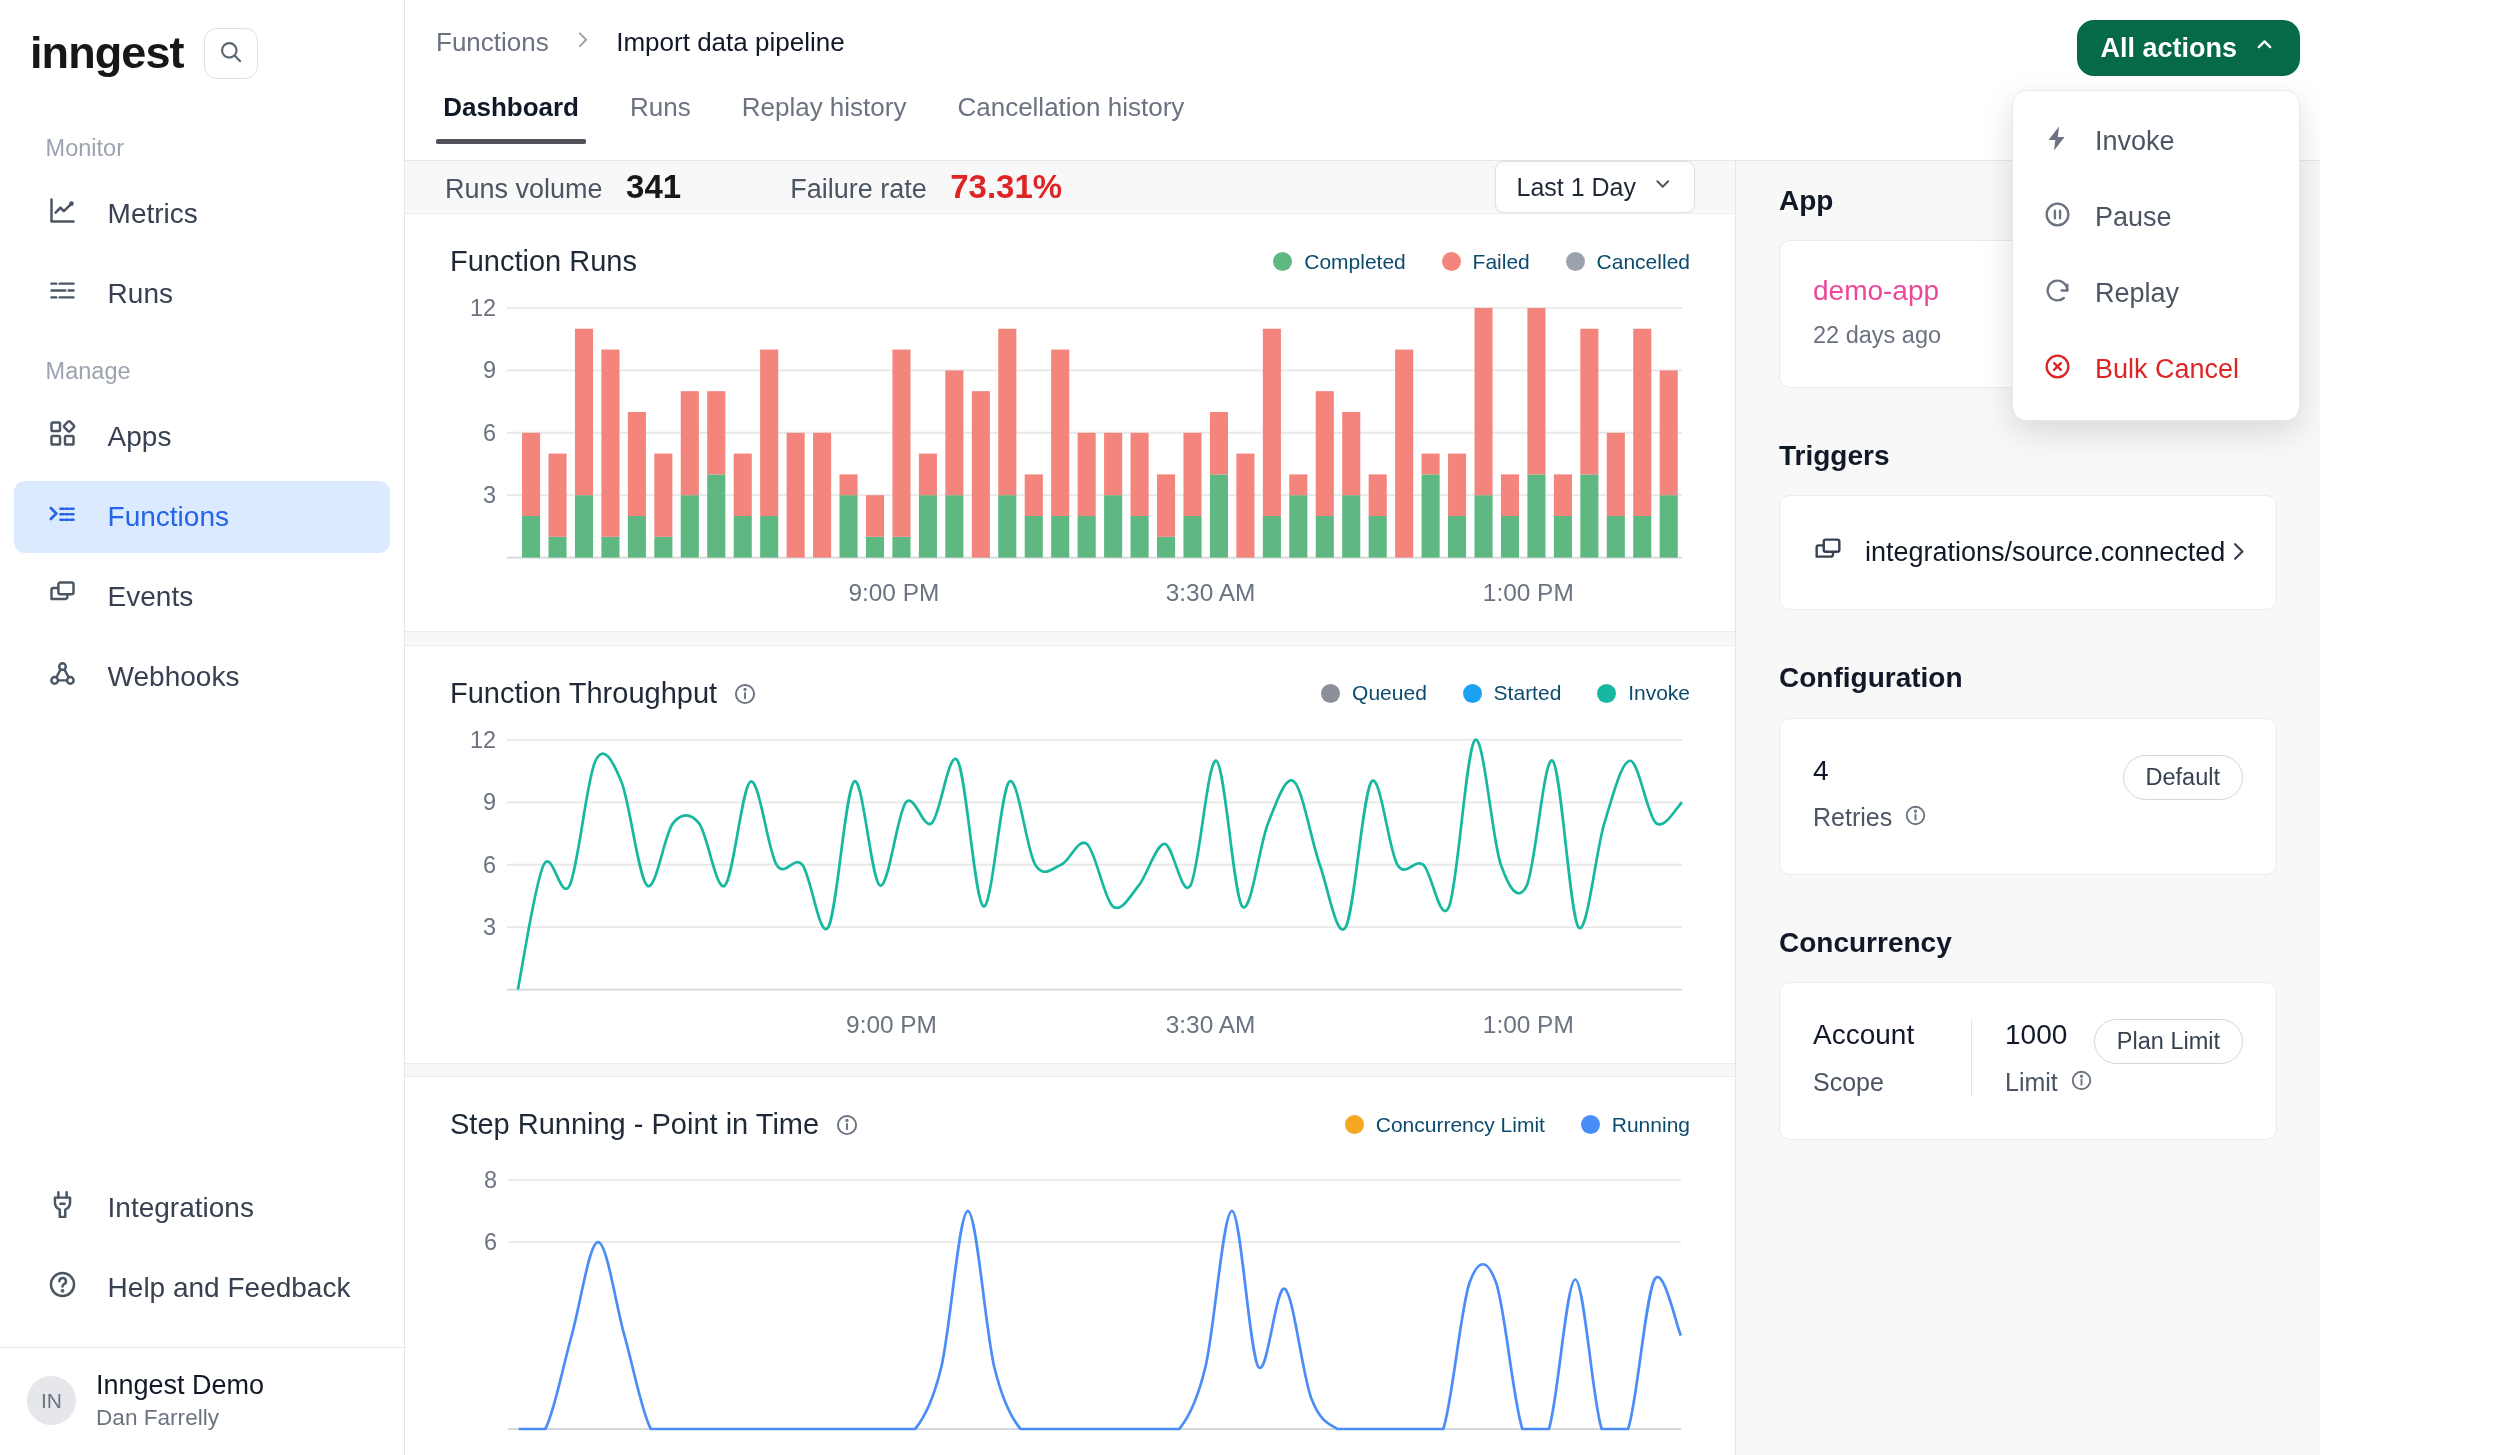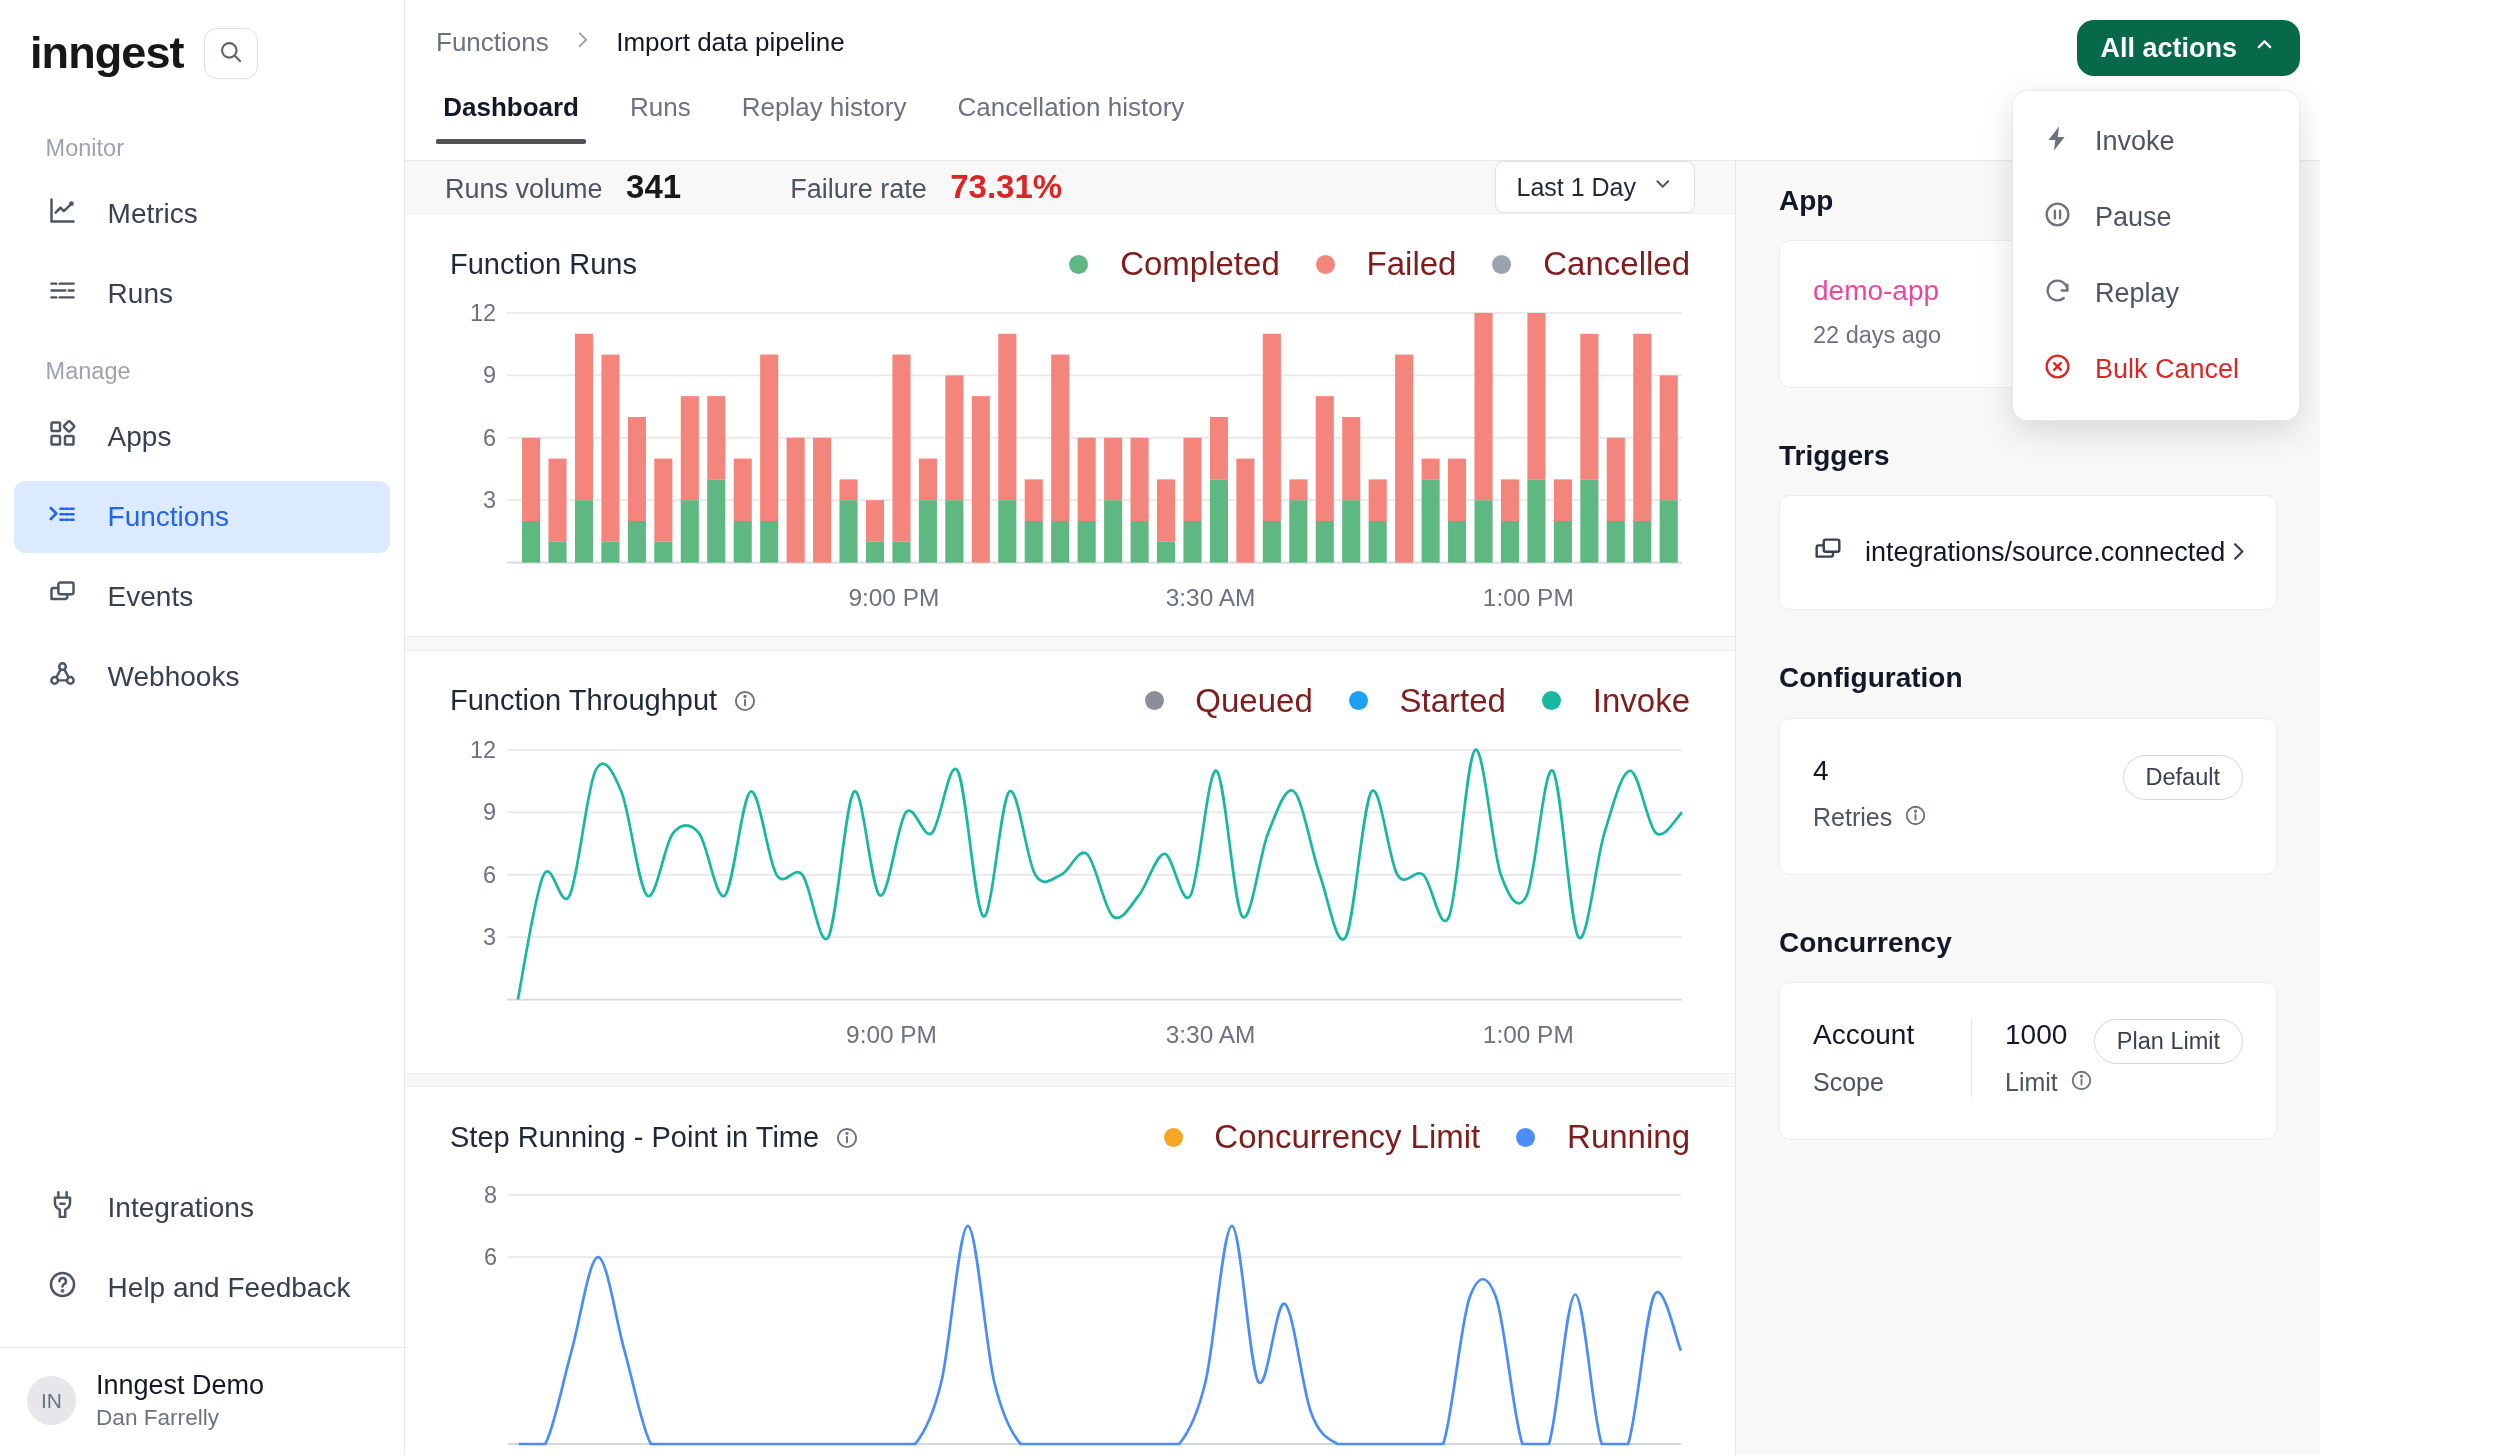--- a/index.html
+++ b/index.html
@@ -62,21 +62,21 @@
 
   .chart-card { background:#fff; border-top:0.9px solid #ececec; border-bottom:0.9px solid #ececec; padding:31px 45px 0 45px; margin-bottom:12.7px; }
   .chart-card.last { flex:1; margin-bottom:0; }
   .chart-head { display:flex; align-items:center; }
   .chart-title-wrap { display:flex; align-items:flex-end; gap:14.5px; }
   .chart-title { font-size:29px; font-weight:500; color:#1f2937; }
   .chart-title-wrap svg { color:#6b7280; }
   .legend { margin-left:auto; display:flex; align-items:center; gap:36px; }
   .legend-item { display:flex; align-items:center; gap:11.8px; cursor:pointer; }
   .legend-dot { width:19px; height:19px; border-radius:50%; }
-  .legend-label { font-size:33px; color:#7f1d1d;margin-left:20px; }
+  .legend-label { font-size:21px; color:#0c4a6e; }
   .chart-svg { display:block; margin-top:9px; }
 
   
   .right-panel { flex:1; padding:23.5px 43px 0 43px; background:#f8f8f8; overflow:hidden; }
   .panel-heading { font-size:28px; font-weight:600; color:#111827; }
   .panel-card { background:#fff; border:0.9px solid #ebebeb; border-radius:11px; margin-top:23.5px; }
   .app-card { padding:34px 33px 38px 33px; }
   .app-name { font-size:28px; font-weight:500; color:#ec4899; }
   .app-age { font-size:23.5px; color:#6b7280; margin-top:14.5px; }
   .section-gap { margin-top:52px; }

